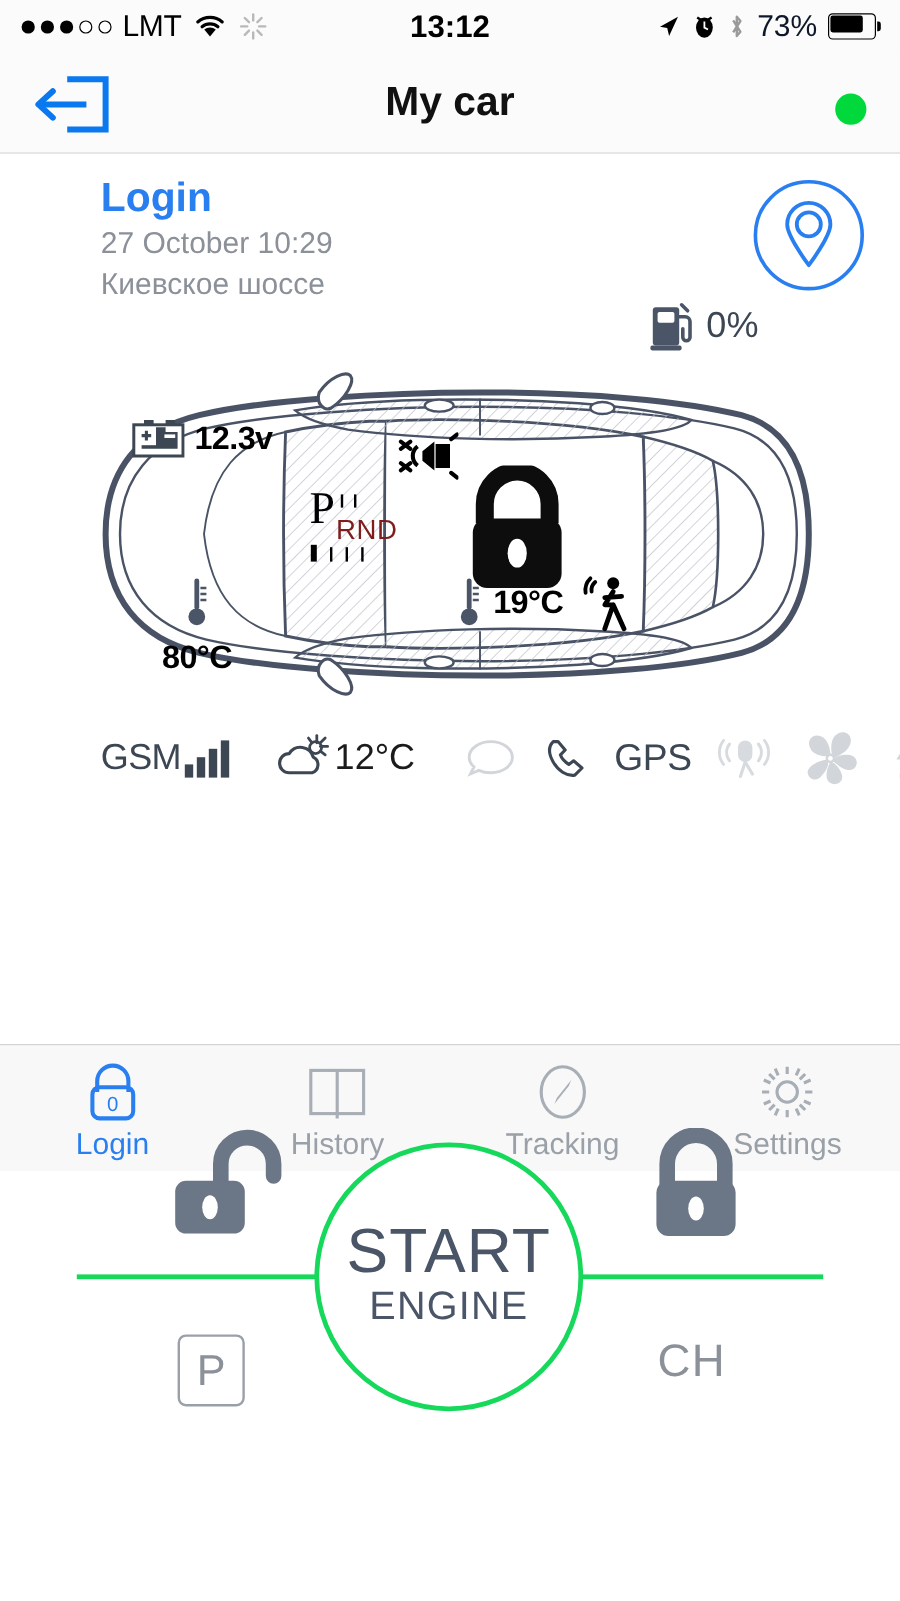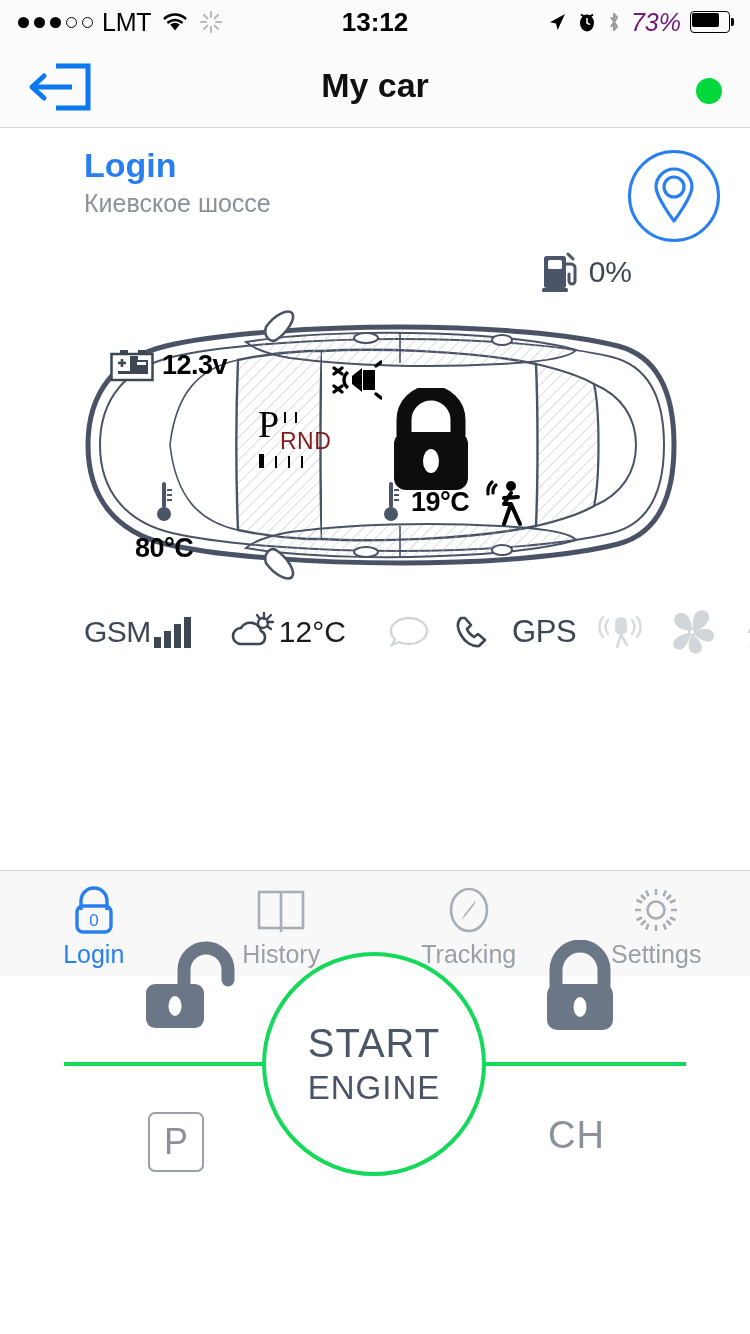--- a/index.html
+++ b/index.html
@@ -22,21 +22,21 @@
   .sb-dot { width: 11px; height: 11px; border-radius: 50%; background: #000; }
   .sb-dot.empty { background: #fff; border: 1.6px solid #000; }
   .sb-carrier { font-size: 25px; color: #000; letter-spacing: -0.2px; }
   .sb-center {
     position: absolute; left: 0; width: 750px; text-align: center;
     font-size: 26px; font-weight: bold; color: #000; letter-spacing: 0px;
   }
   .sb-right {
     position: absolute; right: 16px; display: flex; align-items: center; gap: 9px;
   }
-  .sb-pct { font-size: 25px; color: #701a75; font-style: italic; }
+  .sb-pct { font-size: 25px; color: #0f172a; }
   .batt { position: relative; width: 44px; height: 22px; }
   .batt-body {
     position: absolute; left: 0; top: 0; width: 40px; height: 22px;
     border: 1.8px solid #000; border-radius: 4px;
   }
   .batt-fill { position: absolute; left: 2px; top: 2px; width: 27px; height: 14px; background: #000; border-radius: 2px; }
   .batt-cap { position: absolute; right: 0; top: 7px; width: 3px; height: 8px; background: #000; border-radius: 0 2px 2px 0; }
 
   
   .navbar {
@@ -106,21 +106,21 @@
   
   .divider { position: absolute; left: 64px; top: 910px; width: 622px; height: 1px; background: #cfcfcf; }
   .green-line { position: absolute; left: 64px; top: 1062px; width: 622px; height: 4px; background: #16d85a; }
 
   .start-circle {
     position: absolute; left: 262px; top: 952px; width: 224px; height: 224px;
     border: 4px solid #16d85a; border-radius: 50%; background: #fff;
     display: flex; flex-direction: column; align-items: center; justify-content: center;
     cursor: pointer; z-index: 3;
   }
-  .start-l1 { font-size: 40px; color: #4a5568; letter-spacing: 1px; line-height: 48px; text-align: right; }
+  .start-l1 { font-size: 52px; color: #4a5568; letter-spacing: 1px; line-height: 48px; text-align: right; }
   .start-l2 { font-size: 33px; color: #4a5568; letter-spacing: 1px; line-height: 42px; }
 
   .unlock-btn { position: absolute; left: 140px; top: 940px; cursor: pointer; z-index: 2; }
   .lock-btn   { position: absolute; left: 542px; top: 940px; cursor: pointer; z-index: 2; }
 
   .p-box {
     position: absolute; left: 148px; top: 1112px; width: 56px; height: 60px;
     border: 2px solid #9aa0a8; border-radius: 7px;
     display: flex; align-items: center; justify-content: center;
     font-size: 36px; color: #8b9099; font-family: "Liberation Sans", sans-serif;
@@ -202,20 +202,21 @@
         <line x1="8" y1="25" x2="46" y2="25" stroke="#0a78ef" stroke-width="5"></line>
         <path d="M18 14 L6 25 L18 36" stroke="#0a78ef" stroke-width="5" fill="none" stroke-linejoin="round" stroke-linecap="round"></path>
       </svg>
     </div>
     <div class="nav-title">My car</div>
     <div class="status-dot"></div>
   </div>
 
   <div class="info">
     <div class="info-title">Login</div>
+    <div class="info-line">27 October 10:29</div>
     <div class="info-line">Киевское шоссе</div>
   </div>
 
   <div class="geo-btn">
     <svg width="52" height="58" viewBox="0 0 52 58">
       <path d="M26 54 C26 54 44 30 44 20 A18 18 0 1 0 8 20 C8 30 26 54 26 54 Z" stroke="#2a7ff0" stroke-width="3.2" fill="none" stroke-linejoin="round"></path>
       <circle cx="26" cy="20" r="10" stroke="#2a7ff0" stroke-width="3.2" fill="none"></circle>
     </svg>
   </div>
 

